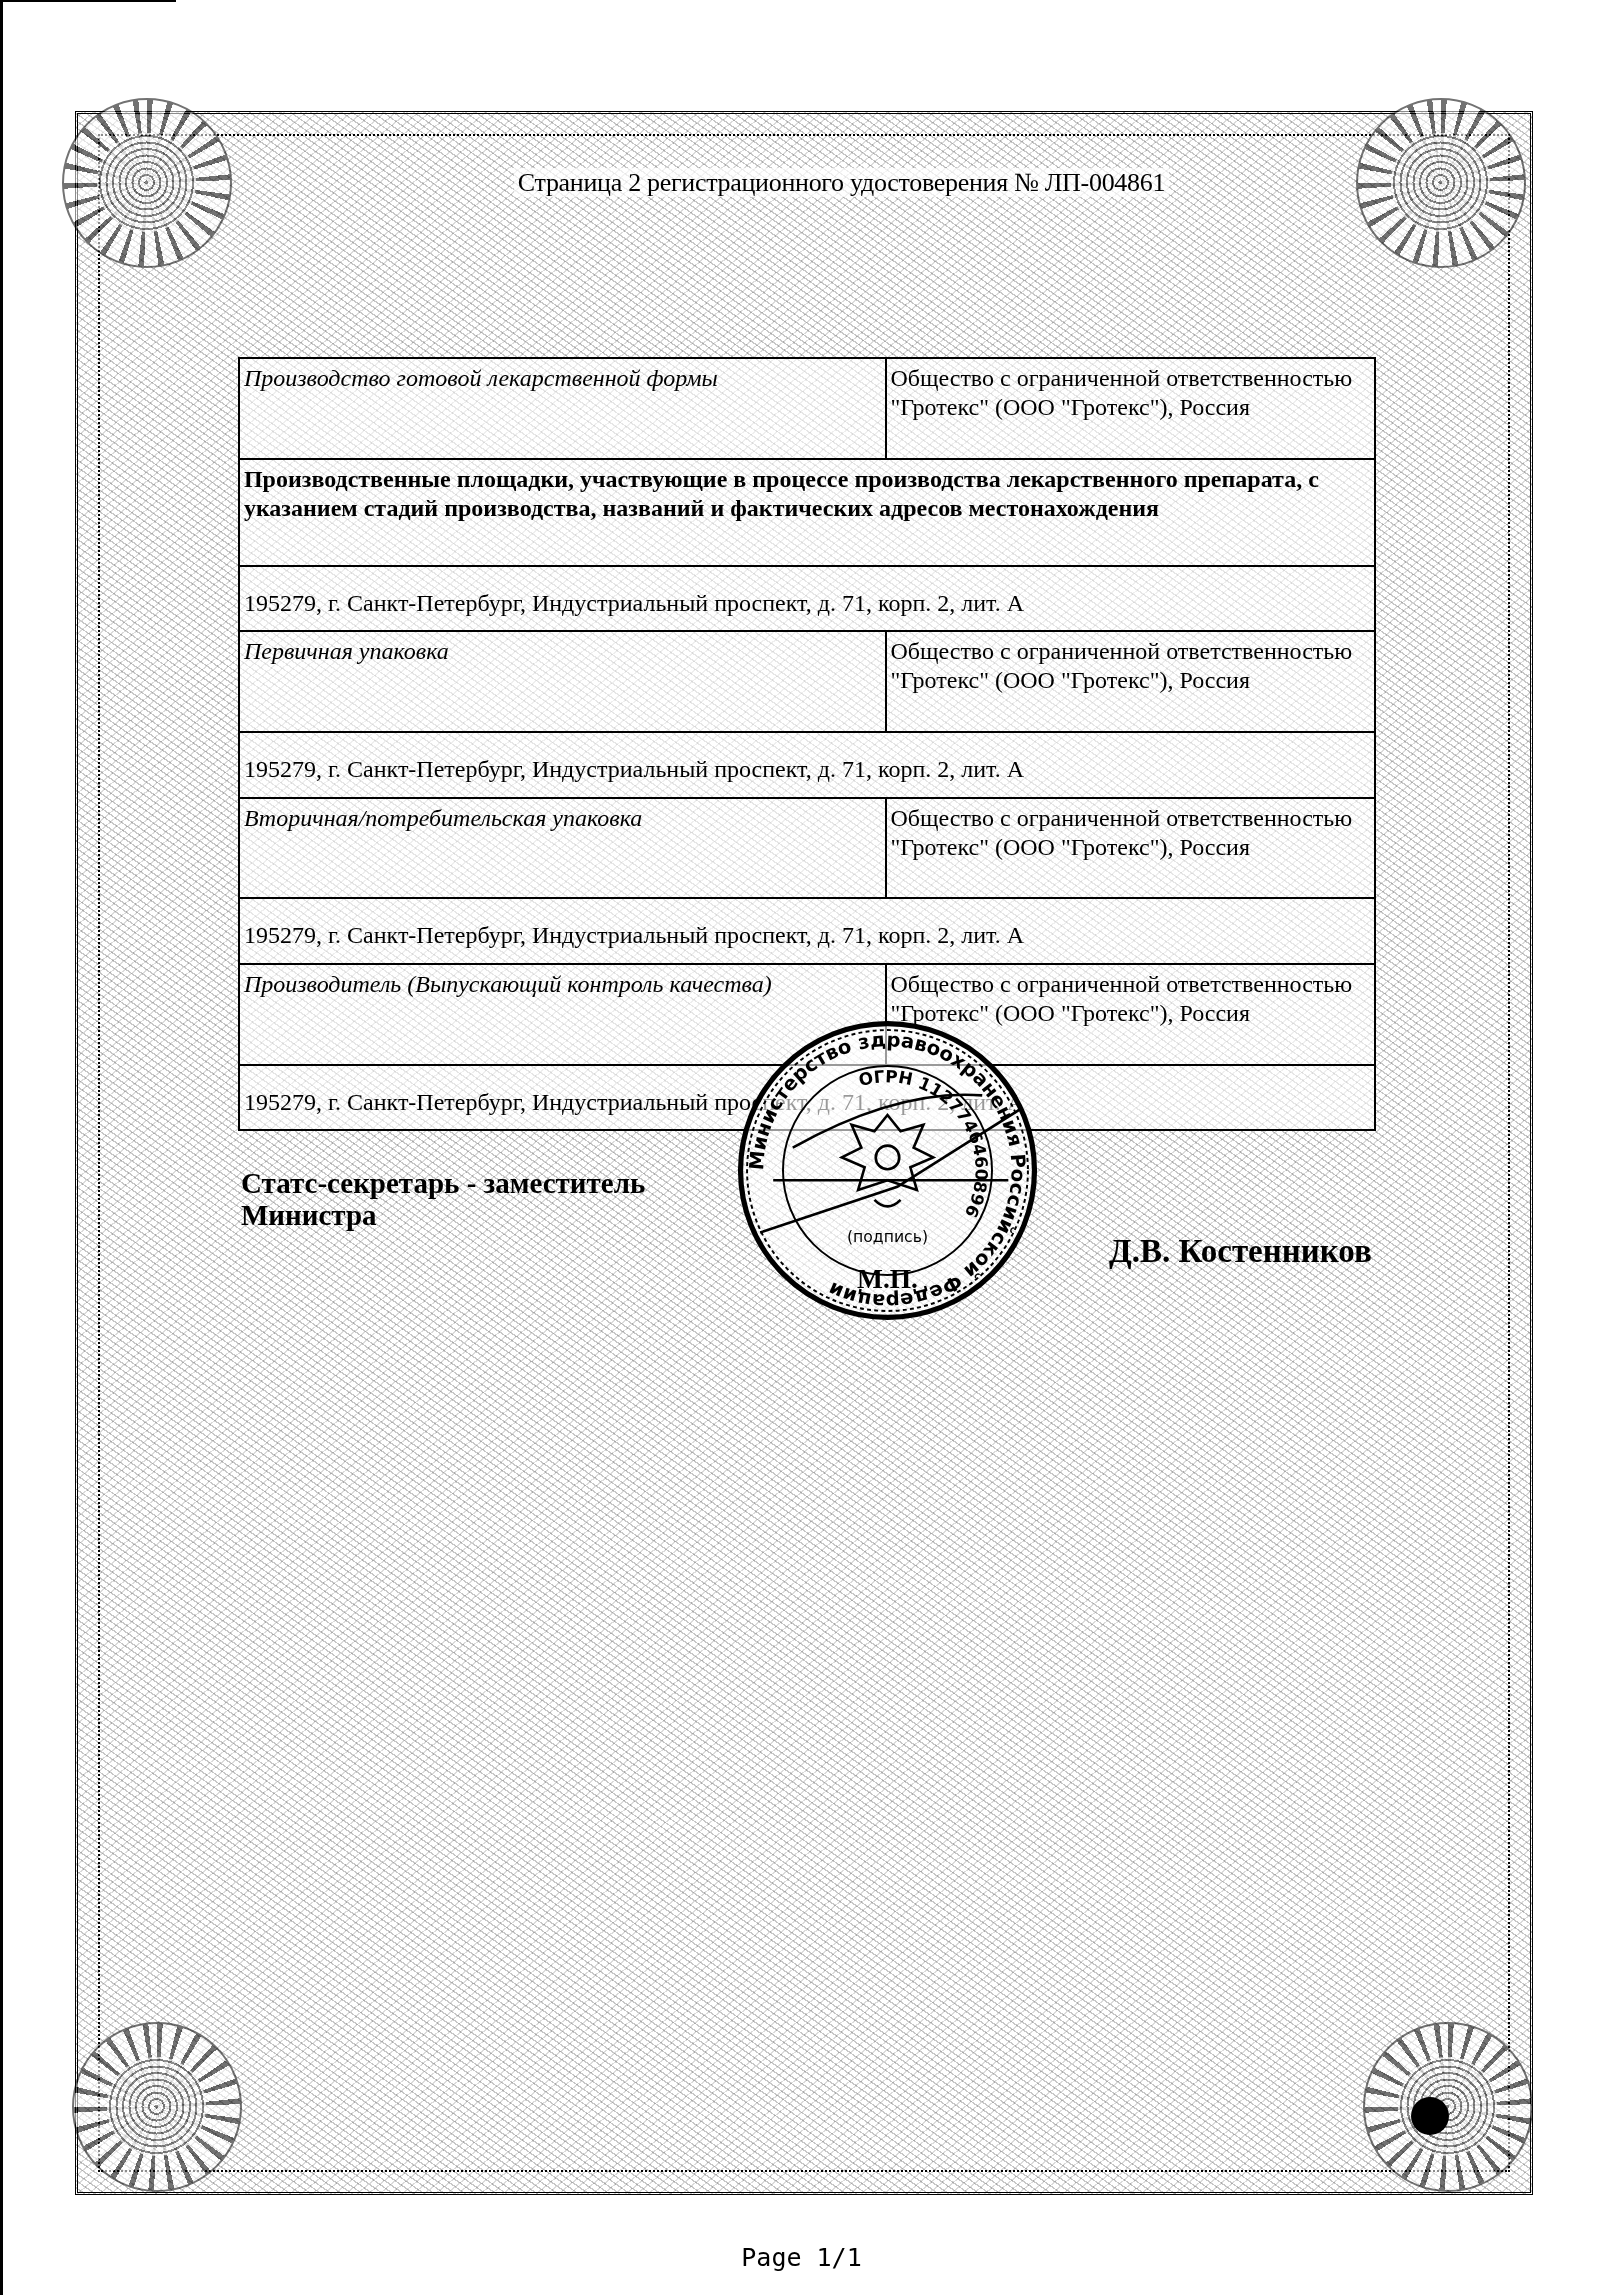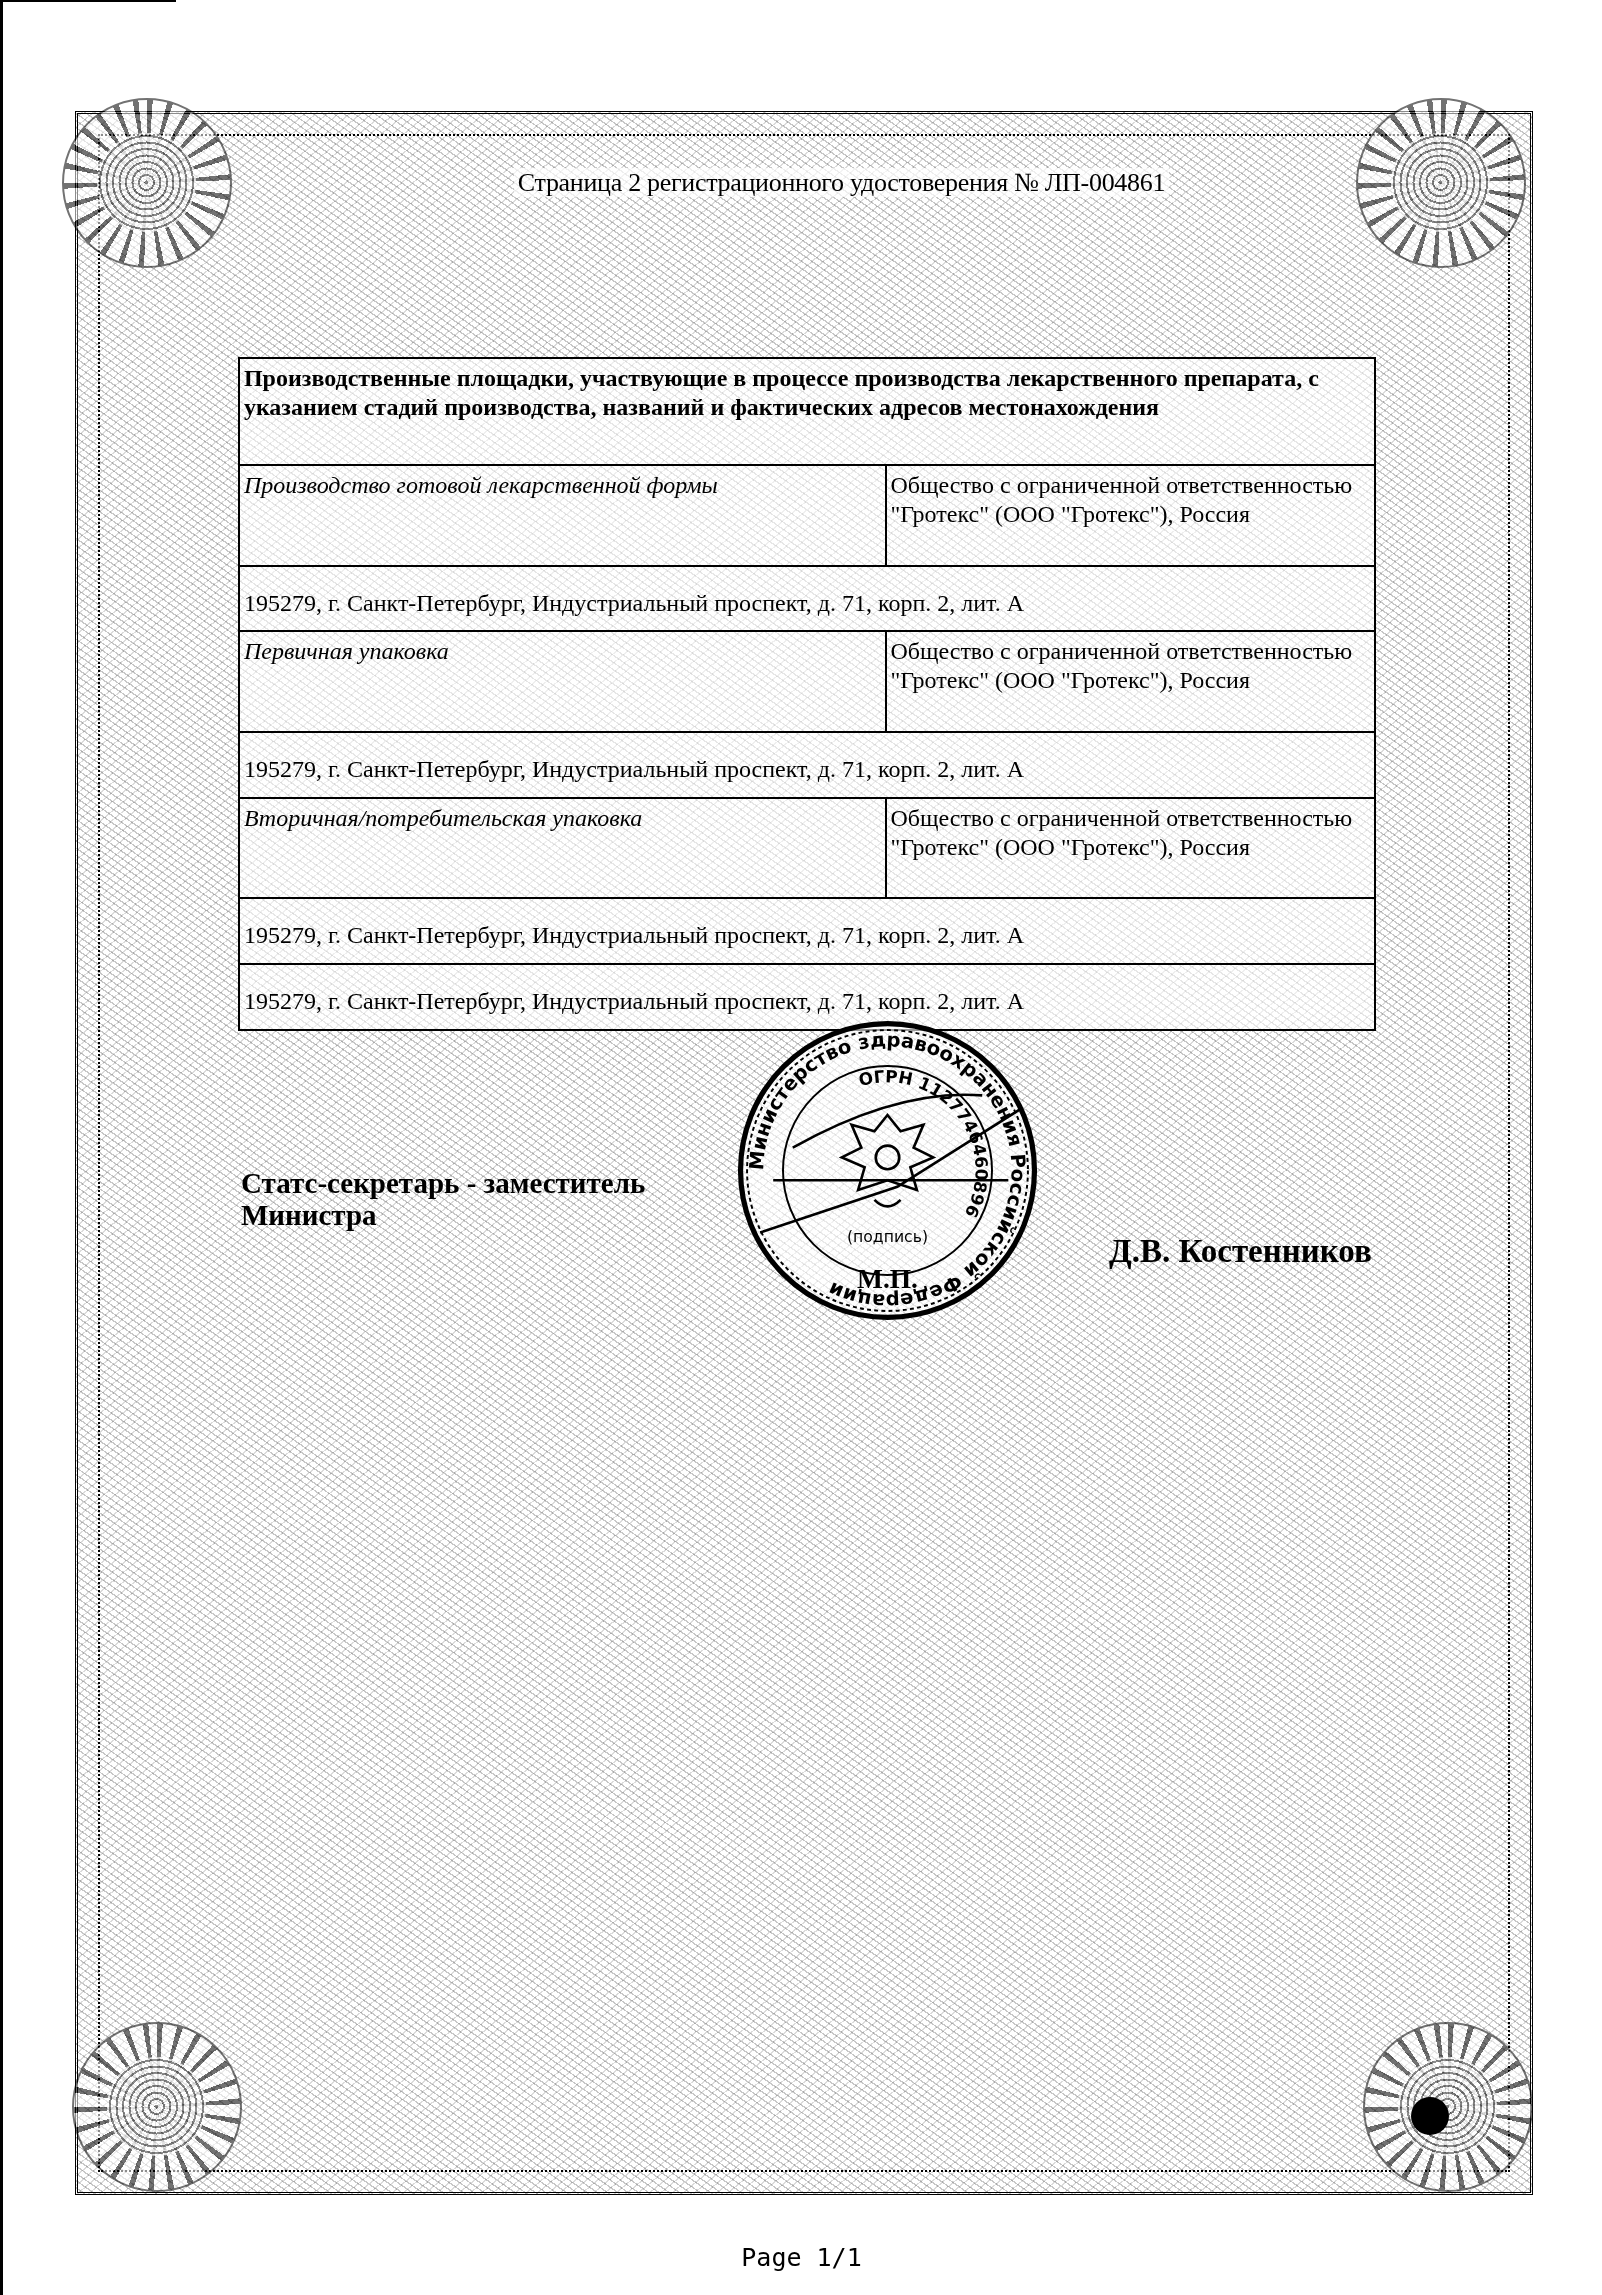--- a/index.html
+++ b/index.html
@@ -178,47 +178,51 @@
 
 <div class="black-dot"></div>
 
 <div class="page-heading">
   <span>Страница 2 регистрационного удостоверения № ЛП-004861</span>
 </div>
 
 <table class="sites-table">
   <tbody>
       <tr>
+    <td class="stage-cell">Производство готовой лекарственной формы</td>
+    <td class="company-cell">Общество с ограниченной ответственностью "Гротекс" (ООО "Гротекс"), Россия</td>
+  </tr>
+
+  <tr>
     <td class="title-cell" colspan="2">Производственные площадки, участвующие в процессе производства лекарственного препарата, с указанием стадий производства, названий и фактических адресов местонахождения</td>
   </tr>
-
-  <tr>
-    <td class="stage-cell">Производство готовой лекарственной формы</td>
-    <td class="company-cell">Общество с ограниченной ответственностью "Гротекс" (ООО "Гротекс"), Россия</td>
-  </tr>
   <tr>
     <td class="address-cell" colspan="2">195279, г. Санкт-Петербург, Индустриальный проспект, д. 71, корп. 2, лит. А</td>
   </tr>
 
   <tr>
     <td class="stage-cell">Первичная упаковка</td>
     <td class="company-cell">Общество с ограниченной ответственностью "Гротекс" (ООО "Гротекс"), Россия</td>
   </tr>
   <tr>
     <td class="address-cell" colspan="2">195279, г. Санкт-Петербург, Индустриальный проспект, д. 71, корп. 2, лит. А</td>
   </tr>
 
   <tr>
     <td class="stage-cell">Вторичная/потребительская упаковка</td>
     <td class="company-cell">Общество с ограниченной ответственностью "Гротекс" (ООО "Гротекс"), Россия</td>
   </tr>
   <tr>
     <td class="address-cell" colspan="2">195279, г. Санкт-Петербург, Индустриальный проспект, д. 71, корп. 2, лит. А</td>
   </tr>
 
+  <tr>
+    <td class="stage-cell">Производитель (Выпускающий контроль качества)</td>
+    <td class="company-cell">Общество с ограниченной ответственностью "Гротекс" (ООО "Гротекс"), Россия</td>
+  </tr>
   <tr>
     <td class="address-cell" colspan="2">195279, г. Санкт-Петербург, Индустриальный проспект, д. 71, корп. 2, лит. А</td>
   </tr>
 </tbody>
   </table>
 
 <div class="signature-block">
   <div>Статс-секретарь - заместитель</div>
   <div>Министра</div>
 </div>

